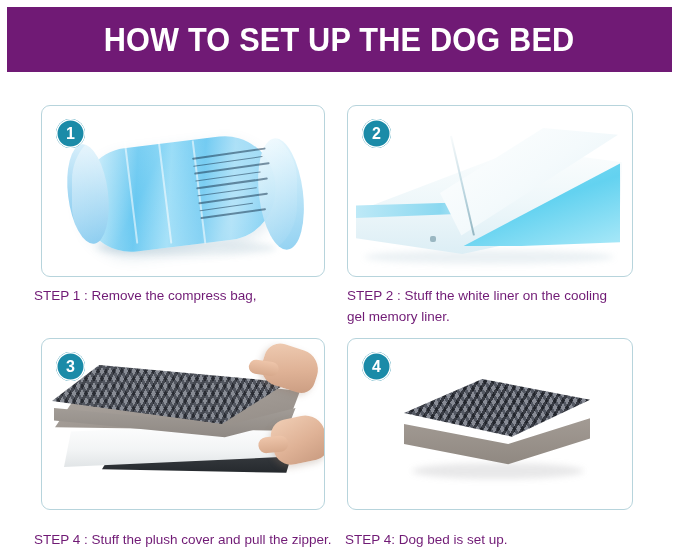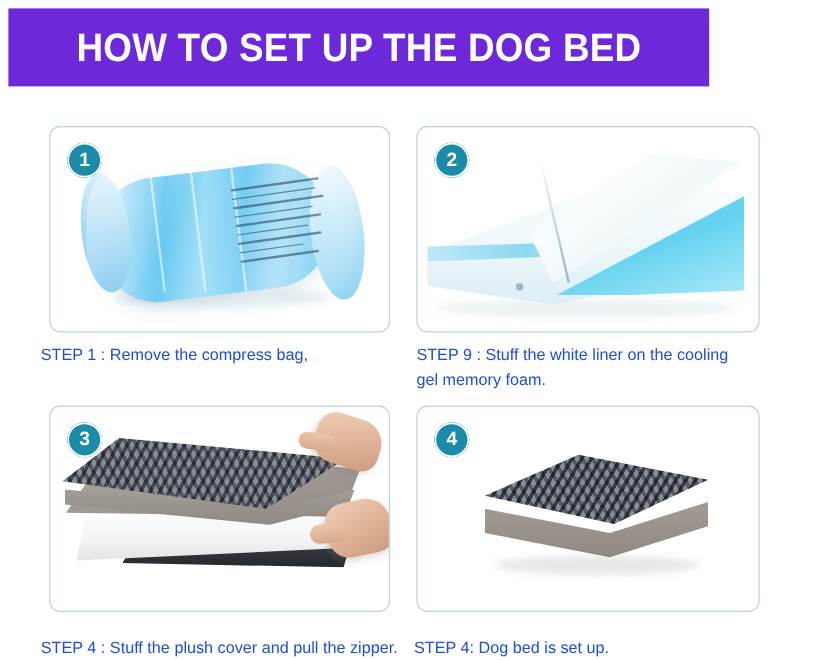--- a/index.html
+++ b/index.html
@@ -13,23 +13,23 @@
     position: relative;
     font-family: "Liberation Sans", sans-serif;
     overflow: hidden;
   }
 
   
   .header-band {
     position: absolute;
     left: 7px;
     top: 7px;
-    width: 584px;
+    width: 665px;
     height: 65px;
-    background: #6d28d9;
+    background: #701a75;
     display: flex;
     align-items: center;
     justify-content: center;
   }
   .header-title {
     color: #ffffff;
     font-size: 33px;
     font-weight: bold;
     letter-spacing: 0.2px;
     font-family: "Liberation Sans", sans-serif;
@@ -67,21 +67,21 @@
     box-shadow: inset 0 0 0 1.5px #ffffff, inset 0 0 0 3px #1b8ba8;
     z-index: 6;
     font-family: "Liberation Sans", sans-serif;
   }
 
   .scene { position: absolute; inset: 0; }
 
   
   .caption {
     position: absolute;
-    color: #1d4ed8;
+    color: #701a75;
     font-size: 13.5px;
     font-family: "Liberation Sans", sans-serif;
     line-height: 21px;
     white-space: nowrap;
   }
   #caption-1 { left: 34px;  top: 285px; }
   #caption-2 { left: 347px; top: 285px; }
   #caption-3 { left: 34px;  top: 529px; }
   #caption-4 { left: 345px; top: 529px; }
   .caption .line { display: block; }
@@ -407,21 +407,21 @@
       <div class="mat4-top"></div>
     </div>
   </div>
   <div class="badge">4</div>
 </div>
 
 <div class="caption" id="caption-1">
   <span class="line">STEP 1 : Remove the compress bag,</span>
 </div>
 <div class="caption" id="caption-2">
-  <span class="line">STEP 9 : Stuff the white liner on the cooling</span>
-  <span class="line">gel memory foam.</span>
+  <span class="line">STEP 2 : Stuff the white liner on the cooling</span>
+  <span class="line">gel memory liner.</span>
 </div>
 <div class="caption" id="caption-3">
   <span class="line">STEP 4 : Stuff the plush cover and pull the zipper.</span>
 </div>
 <div class="caption" id="caption-4">
   <span class="line">STEP 4: Dog bed is set up.</span>
 </div>
 
 </body></html>

